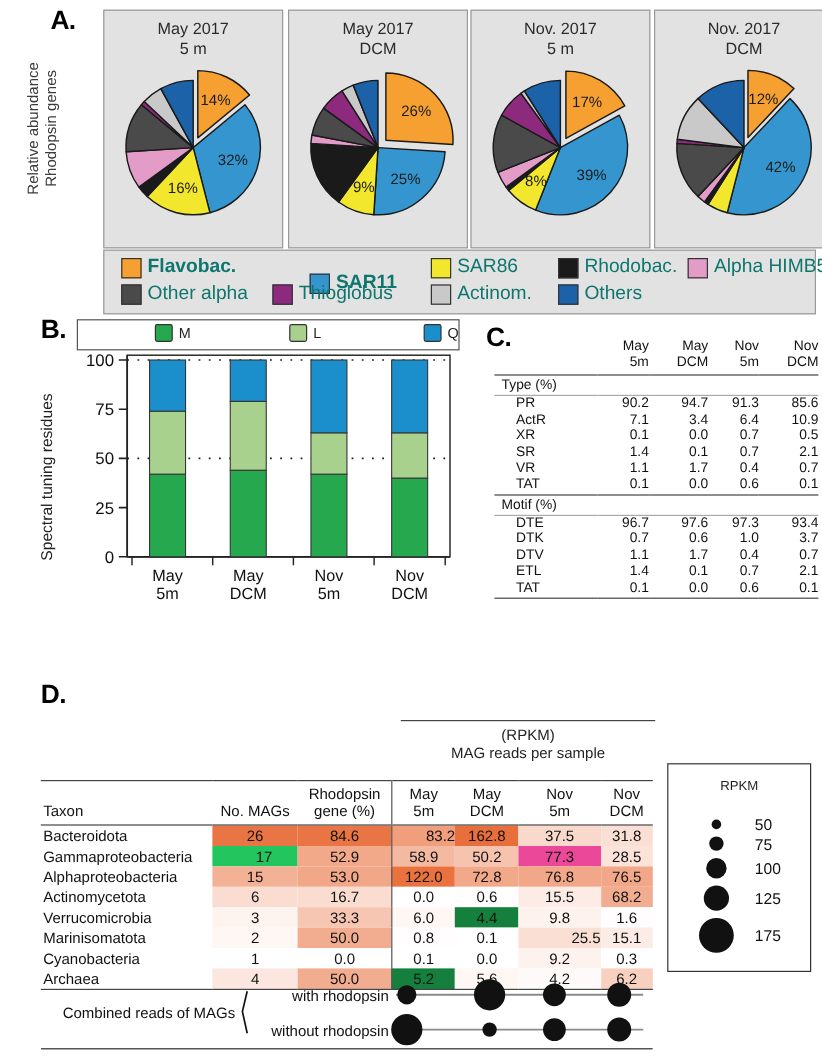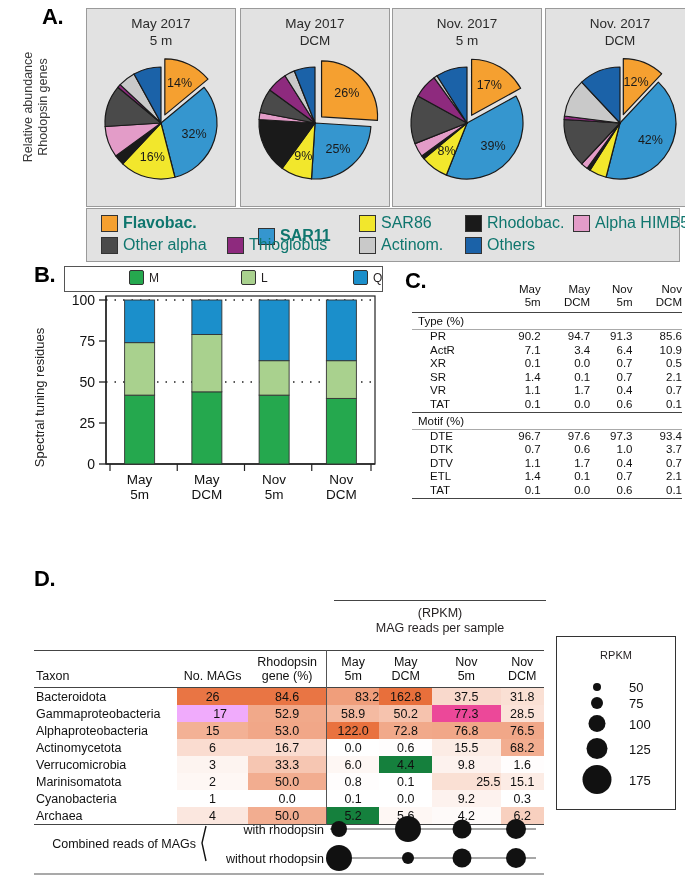--- a/index.html
+++ b/index.html
@@ -417,21 +417,21 @@
           <td class="d-taxon">Bacteroidota</td>
           <td class="d-cell" style="background: rgb(233, 117, 68);">26</td>
           <td class="d-cell" style="background: rgb(233, 117, 68);">84.6</td>
           <td class="d-cell vsep" style="background: rgb(240, 158, 123); padding-left: 28px;">83.2</td>
           <td class="d-cell" style="background: rgb(232, 111, 59);">162.8</td>
           <td class="d-cell" style="background: rgb(249, 217, 204);">37.5</td>
           <td class="d-cell" style="background: rgb(250, 224, 212);">31.8</td>
         </tr>
         <tr>
           <td class="d-taxon">Gammaproteobacteria</td>
-          <td class="d-cell" style="background: #f0abfc; padding-left: 15px;">17</td>
+          <td class="d-cell" style="background: #22c55e; padding-left: 15px;">17</td>
           <td class="d-cell" style="background: rgb(241, 169, 138);">52.9</td>
           <td class="d-cell vsep" style="background: rgb(244, 186, 161);">58.9</td>
           <td class="d-cell" style="background: rgb(246, 195, 174);">50.2</td>
           <td class="d-cell" style="background: #ec4899;">77.3</td>
           <td class="d-cell" style="background: rgb(251, 227, 217);">28.5</td>
         </tr>
         <tr>
           <td class="d-taxon">Alphaproteobacteria</td>
           <td class="d-cell" style="background: rgb(243, 177, 149);">15</td>
           <td class="d-cell" style="background: rgb(241, 167, 136);">53.0</td>

